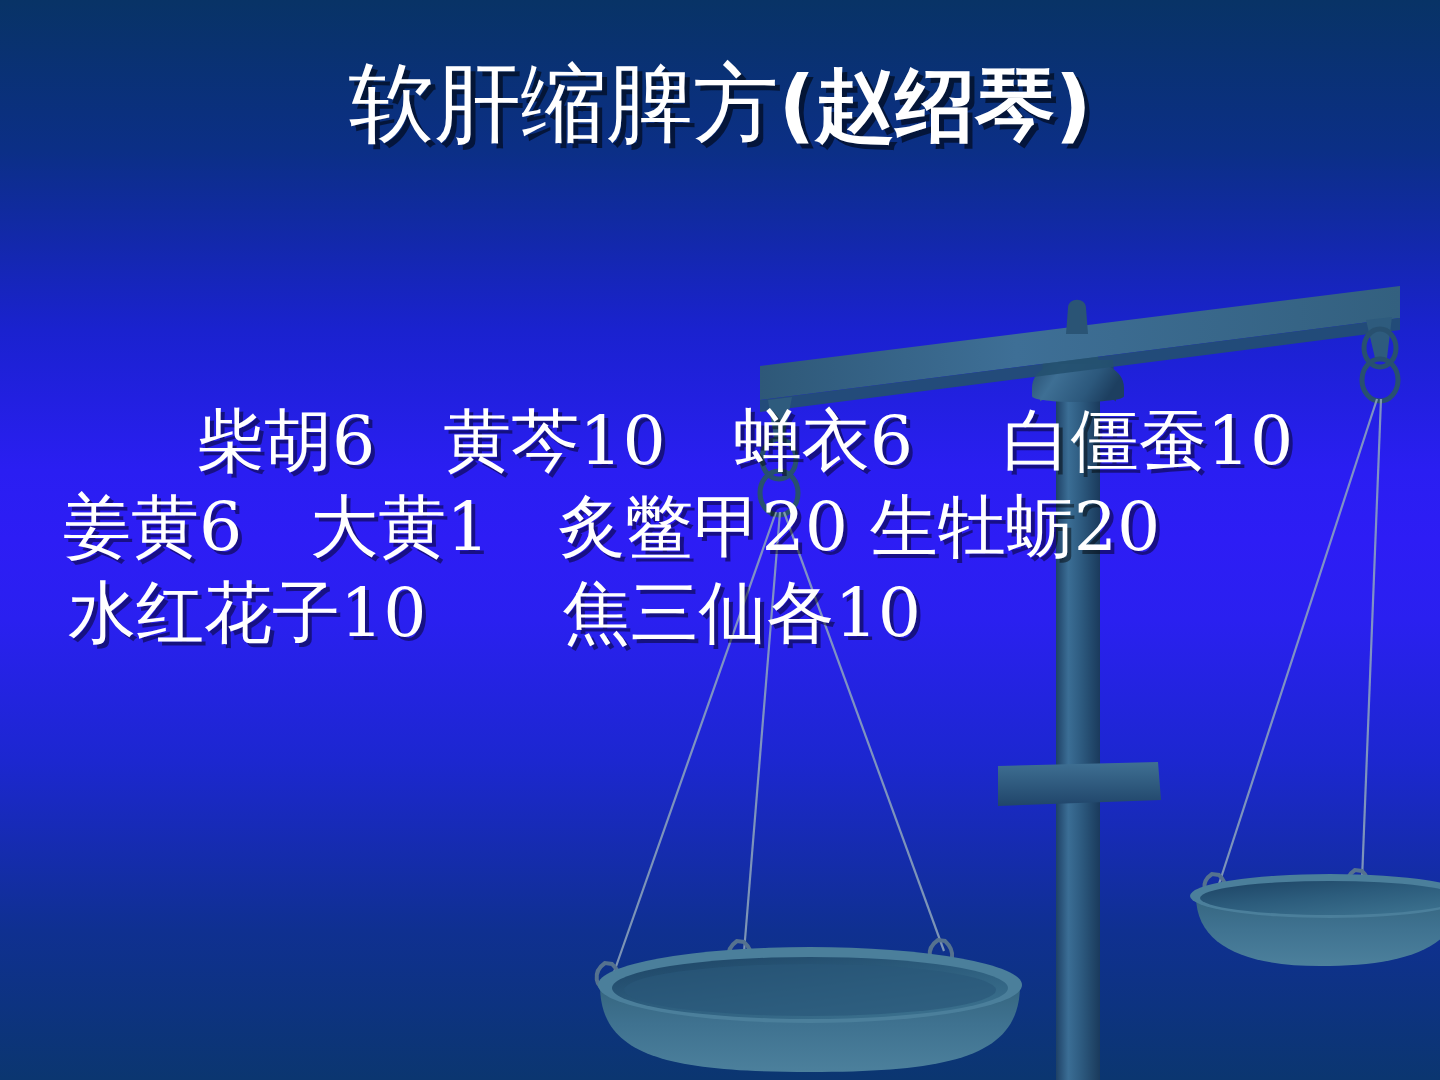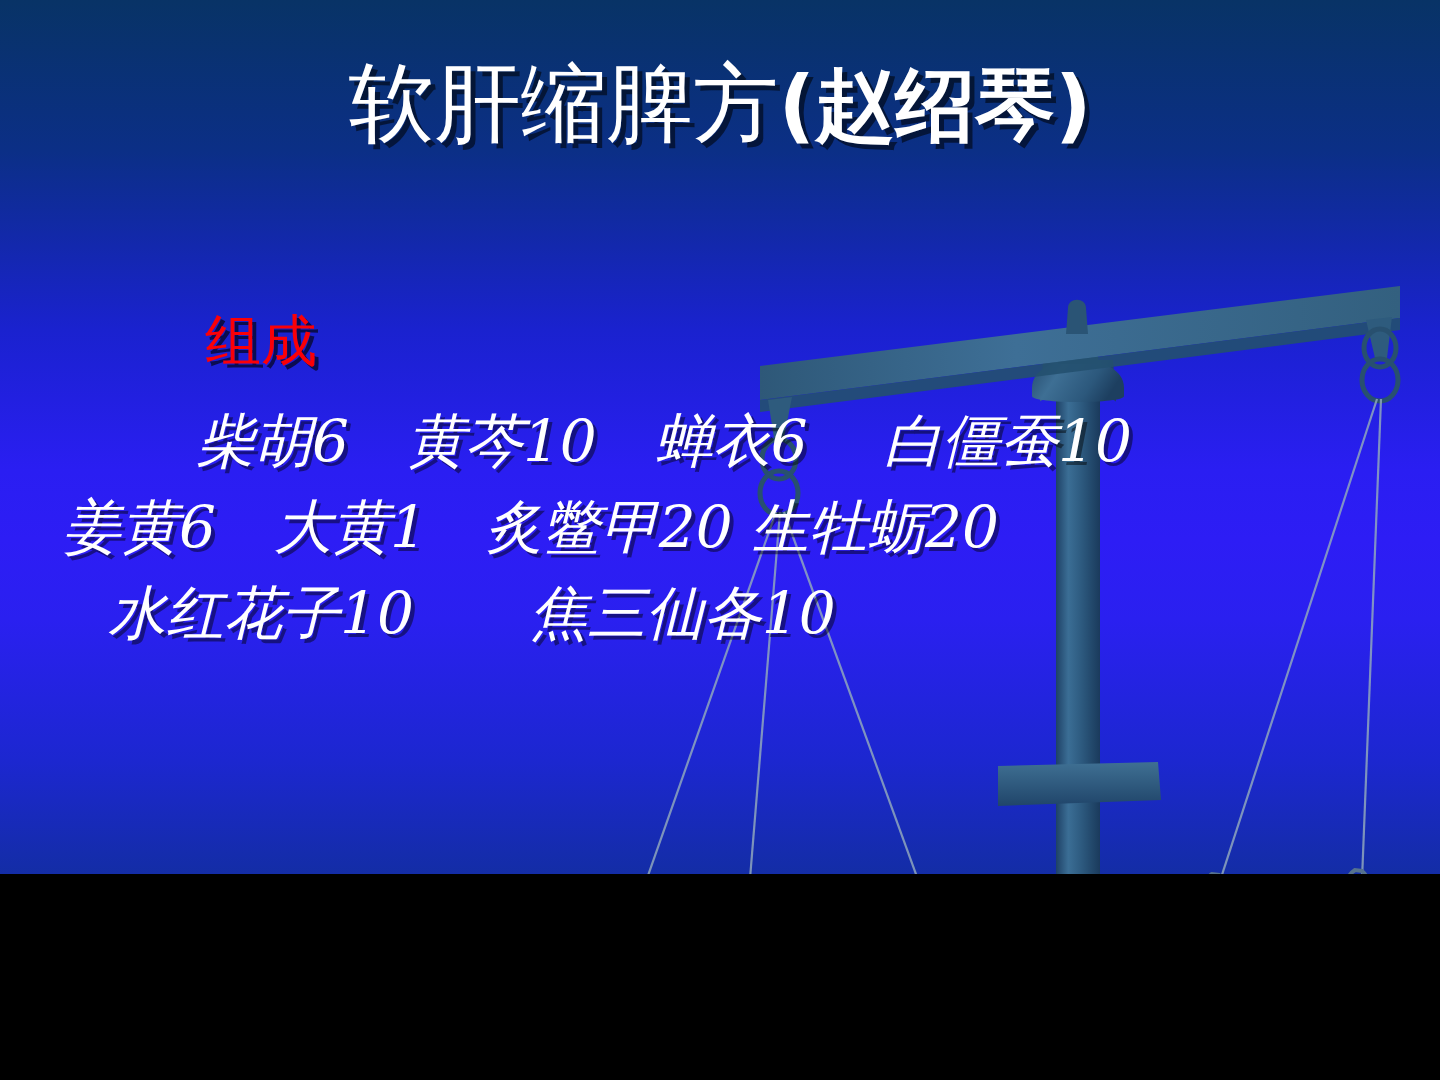--- a/index.html
+++ b/index.html
@@ -4,21 +4,21 @@
 <title>软肝缩脾方</title>
 <style>
   html, body {
     margin: 0;
     padding: 0;
     background: #000;
   }
   .slide {
     position: relative;
     width: 1440px;
-    height: 874px;
+    height: 1080px;
     overflow: hidden;
     font-family: "DejaVu Serif", "Liberation Serif", serif;
     background:
       linear-gradient(to bottom,
         #083366 0px,
         #0b2f86 150px,
         #1a22cf 330px,
         #2a1ef2 470px,
         #2d1df5 540px,
         #2a20f0 620px,
@@ -77,29 +77,28 @@
   }
 
   .body-block {
     position: absolute;
     left: 0px;
     top: 398px;
     width: 1440px;
   }
   .body-line {
     color: #ffffff;
-    font-size: 58px;
+    font-size: 68px;
     line-height: 86px;
     white-space: pre;
     text-shadow: 4px 4px 0px rgba(0,0,0,0.45);
-    font-style: italic;
   }
   .body-line.indent-1 { padding-left: 196px; }
   .body-line.indent-2 { padding-left: 63px; }
-  .body-line.indent-3 { padding-left: 108px; }
+  .body-line.indent-3 { padding-left: 68px; }
 </style>
 </head>
 <body>
 
 <div class="slide">
 
   <svg class="scale" viewBox="0 0 1440 1080" preserveAspectRatio="none">
     <defs>
       <linearGradient id="beamGrad" x1="0" y1="0" x2="0" y2="1">
         <stop offset="0%" stop-color="#4a7ea4"></stop>
@@ -203,21 +202,20 @@
       <ellipse cx="1330" cy="898" rx="130" ry="17" fill="url(#panInner)"></ellipse>
     </g>
   </svg>
 
   <div class="text-layer">
 
     <div class="title">
       <span>软肝缩脾方</span><span class="name">(</span><span class="name">赵绍琴</span><span class="name">)</span>
     </div>
 
-    <div class="heading">组成</div>
 
     <div class="body-block">
       <div class="body-line indent-1">柴胡6　黄芩10　蝉衣6　 白僵蚕10</div>
       <div class="body-line indent-2">姜黄6　大黄1　炙鳖甲20 生牡蛎20</div>
       <div class="body-line indent-3">水红花子10　　焦三仙各10</div>
     </div>
 
   </div>
 </div>
 

